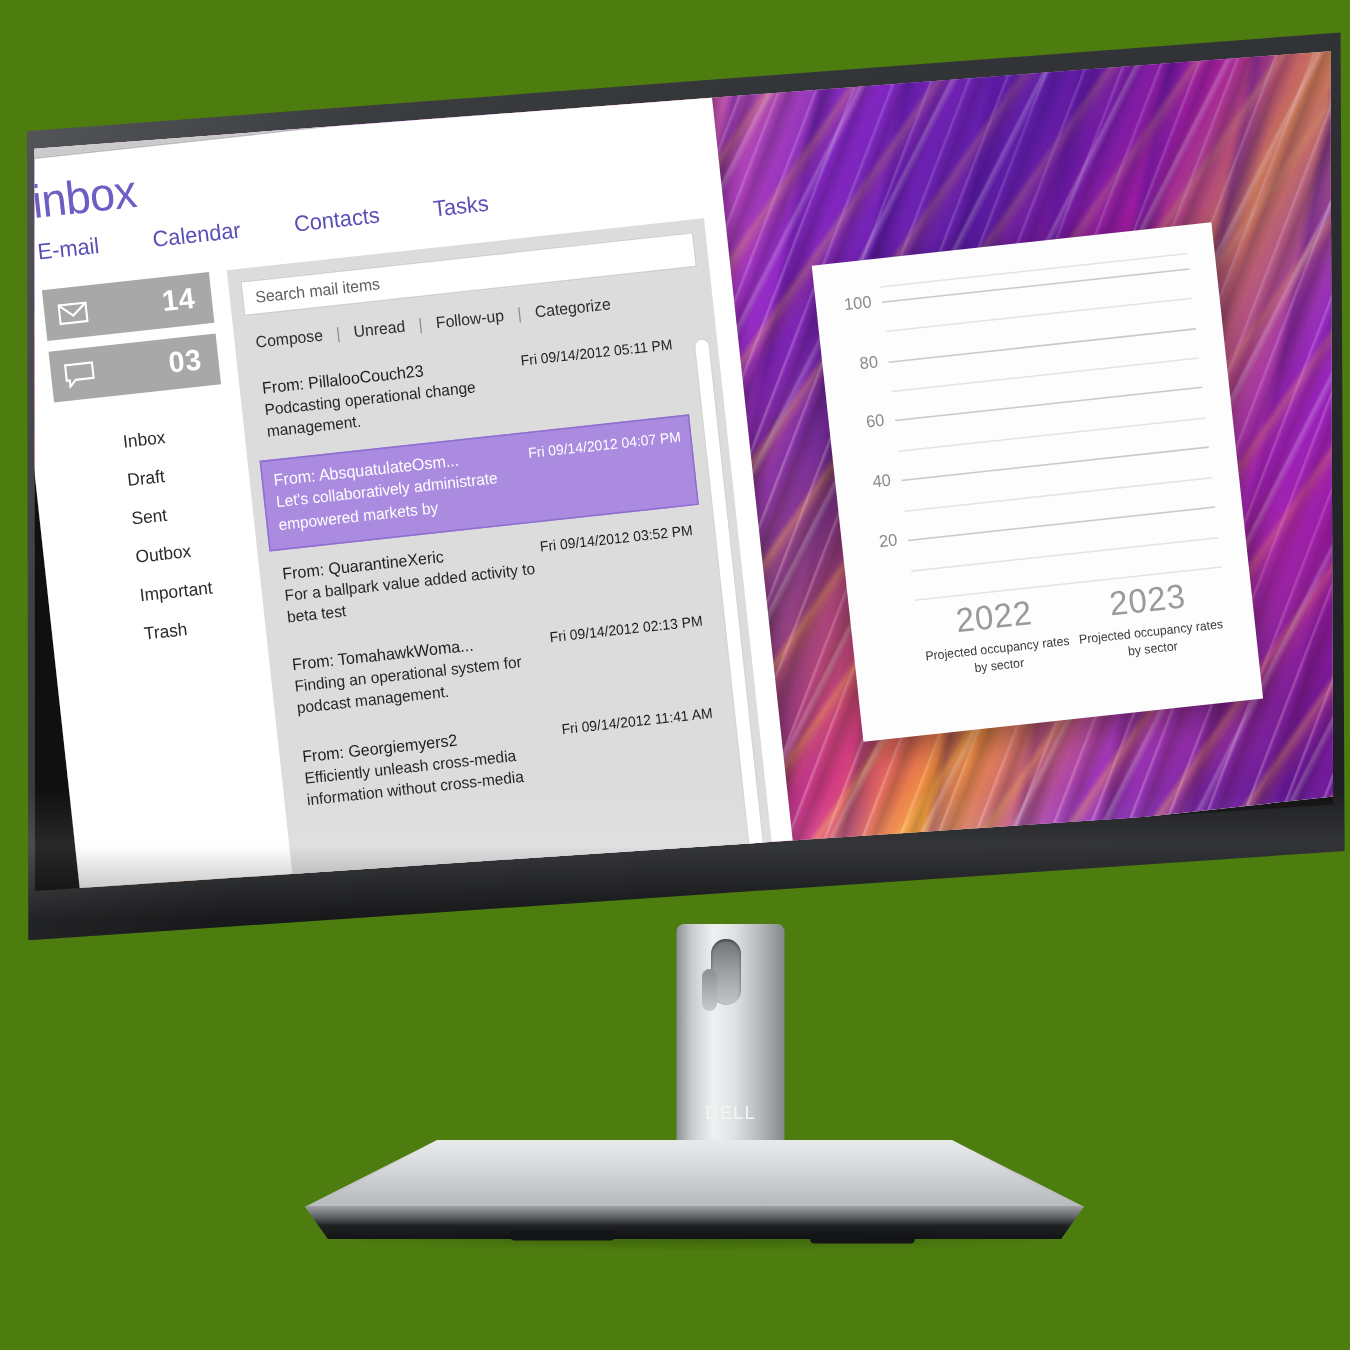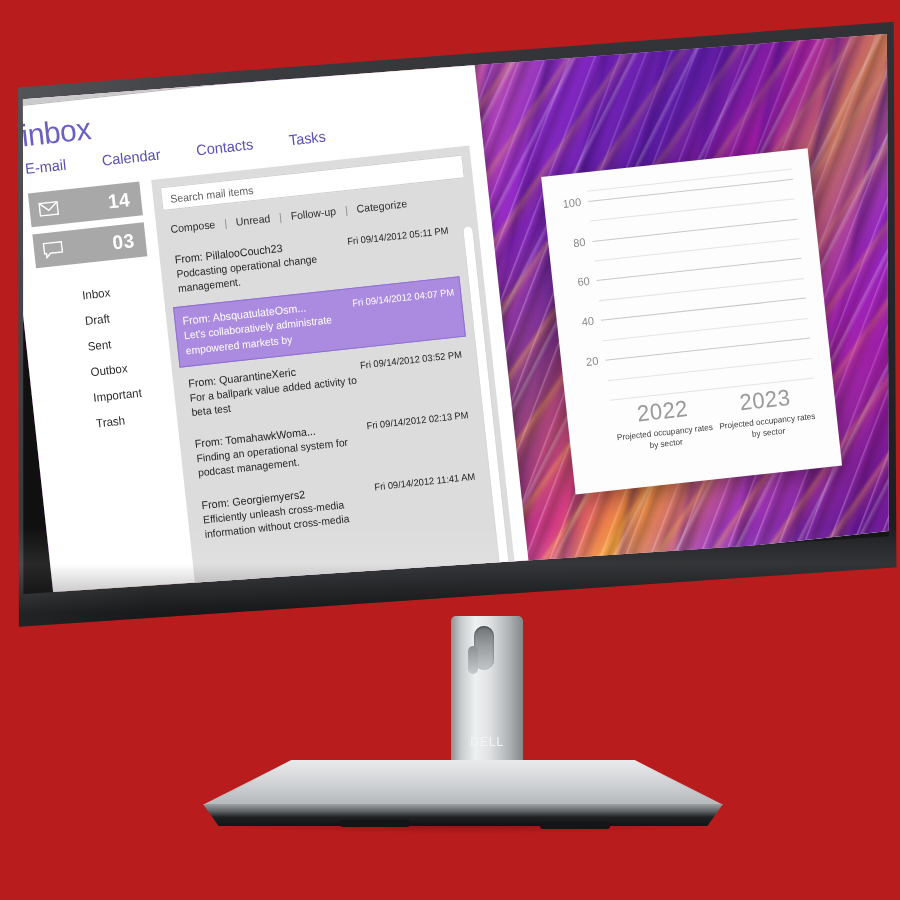--- a/index.html
+++ b/index.html
@@ -5,21 +5,21 @@
   html, body {
     margin: 0; padding: 0;
     width: 900px; height: 900px;
     background: #ffffff;
     font-family: "Liberation Sans", sans-serif;
     overflow: hidden;
   }
   #stage {
     position: relative;
     width: 900px; height: 900px;
-    background: #b91c1c;
+    background: #4d7c0f;
   }
 
   
   #monitor {
     position: absolute;
     left: 0; top: 0;
     width: 900px; height: 900px;
   }
 
   

